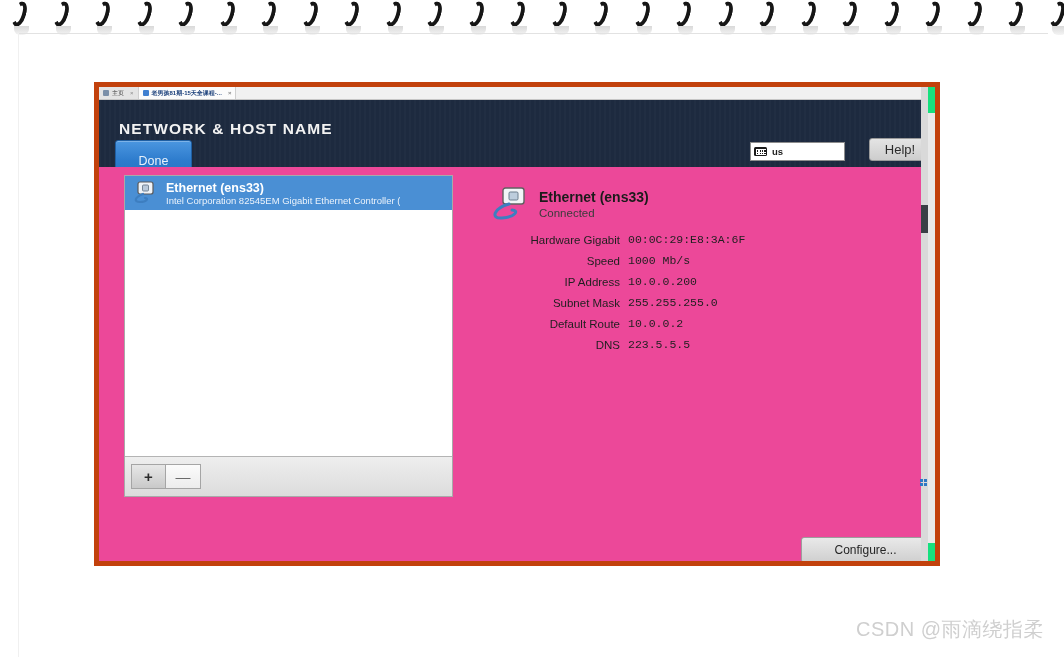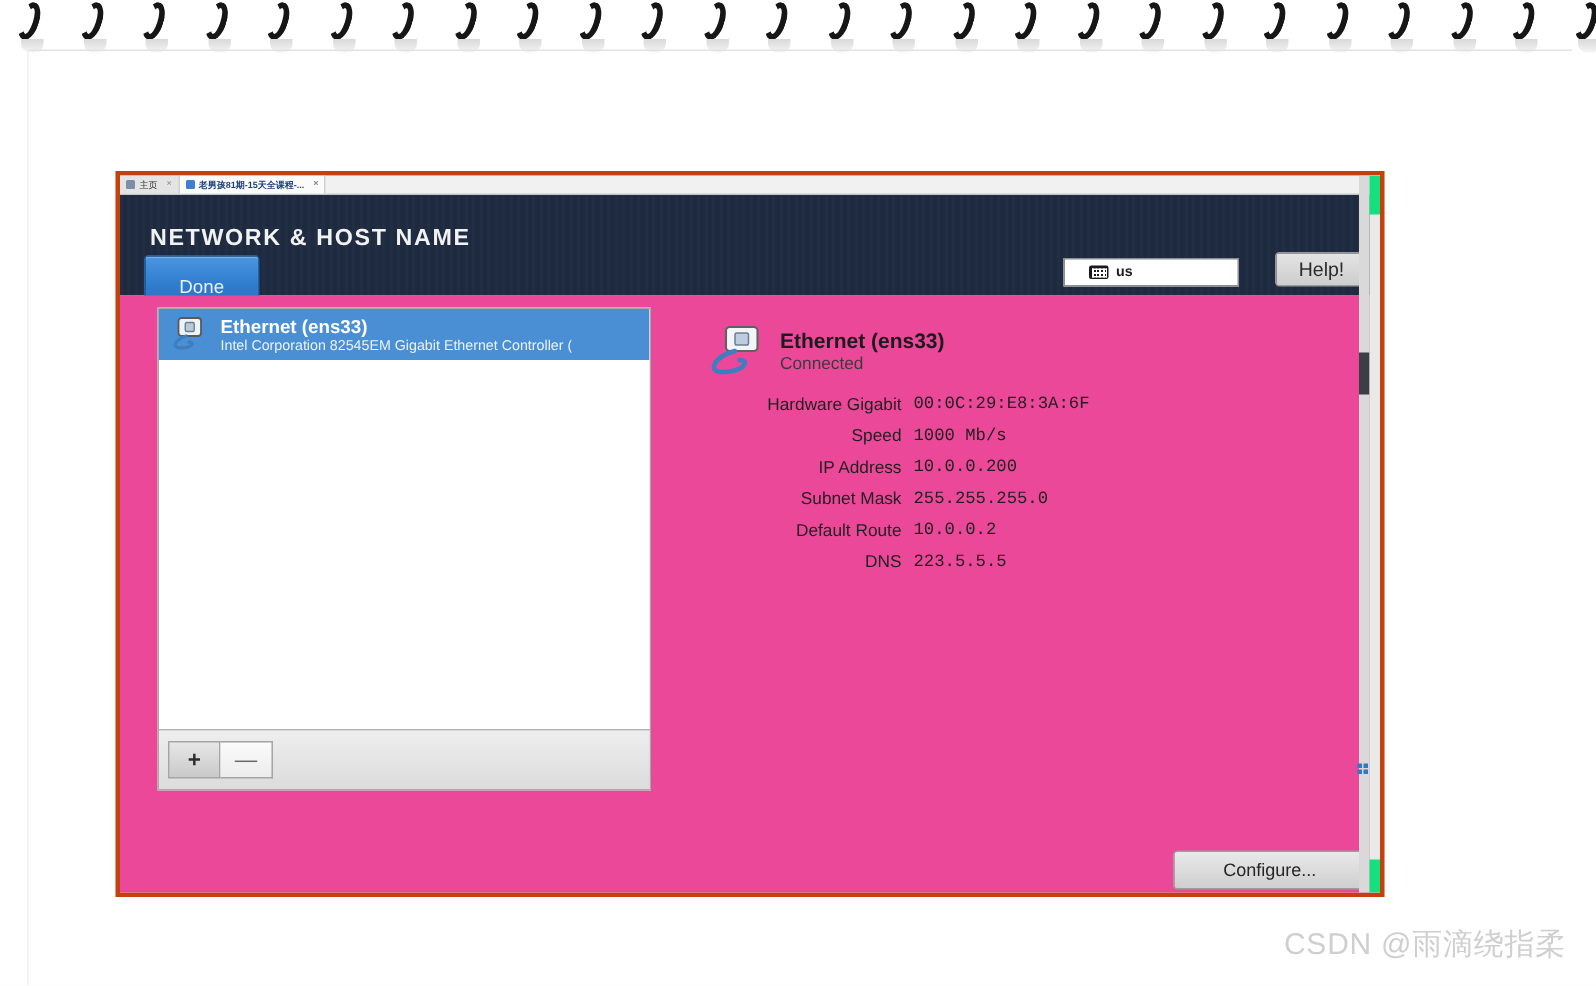--- a/index.html
+++ b/index.html
@@ -46,26 +46,25 @@
   
   .watermark {
     position:absolute; right:20px; bottom:14px;
     font-size:20px; color:#cfcfcf; letter-spacing:0.5px;
     font-family:"Liberation Sans","DejaVu Sans",sans-serif;
     white-space:nowrap;
   }
 
   
   .shot {
-    position:absolute; left:77px; top:82px; width:846px; height:484px;
+    position:absolute; left:94px; top:82px; width:846px; height:484px;
     background:#ededed;
-    border:3px solid #c2410c;
+    border:5px solid #c2410c;
     box-sizing:border-box;
     overflow:hidden;
-    margin-top:32px;
   }
   
   .tabstrip {
     position:absolute; left:0; top:0; width:846px; height:13px;
     background:#f1f1f1; border-bottom:1px solid #c6c6c6;
     display:flex; align-items:center; box-sizing:border-box;
   }
   .tab {
     display:flex; align-items:center; gap:3px;
     height:12px; padding:0 4px;
@@ -106,24 +105,24 @@
     box-sizing:border-box;
     box-shadow:inset 0 1px 0 rgba(255,255,255,0.28);
     cursor:pointer;
   }
   .centos-label {
     position:absolute; right:18px; top:16px;
     font-size:14.5px; letter-spacing:0.8px; color:#d7d7d7;
   }
   .kb-indicator {
     position:absolute; right:100px; top:42px;
-    width:117px; height:19px;
+    width:95px; height:19px;
     background:#ffffff; border:1px solid #8d8d8d;
     display:flex; align-items:center; gap:5px;
-    padding:0 16px; box-sizing:border-box;
+    padding:0 3px; box-sizing:border-box;
     font-size:9.5px; font-weight:bold; color:#1c1c1c;
   }
   .kb-glyph {
     width:13px; height:9px; flex:0 0 13px;
     background:#1a1a1a; border-radius:1.5px;
     position:relative;
   }
   .kb-glyph::after {
     content:""; position:absolute; left:1.5px; top:1.5px; right:1.5px; bottom:1.5px;
     background-image:

